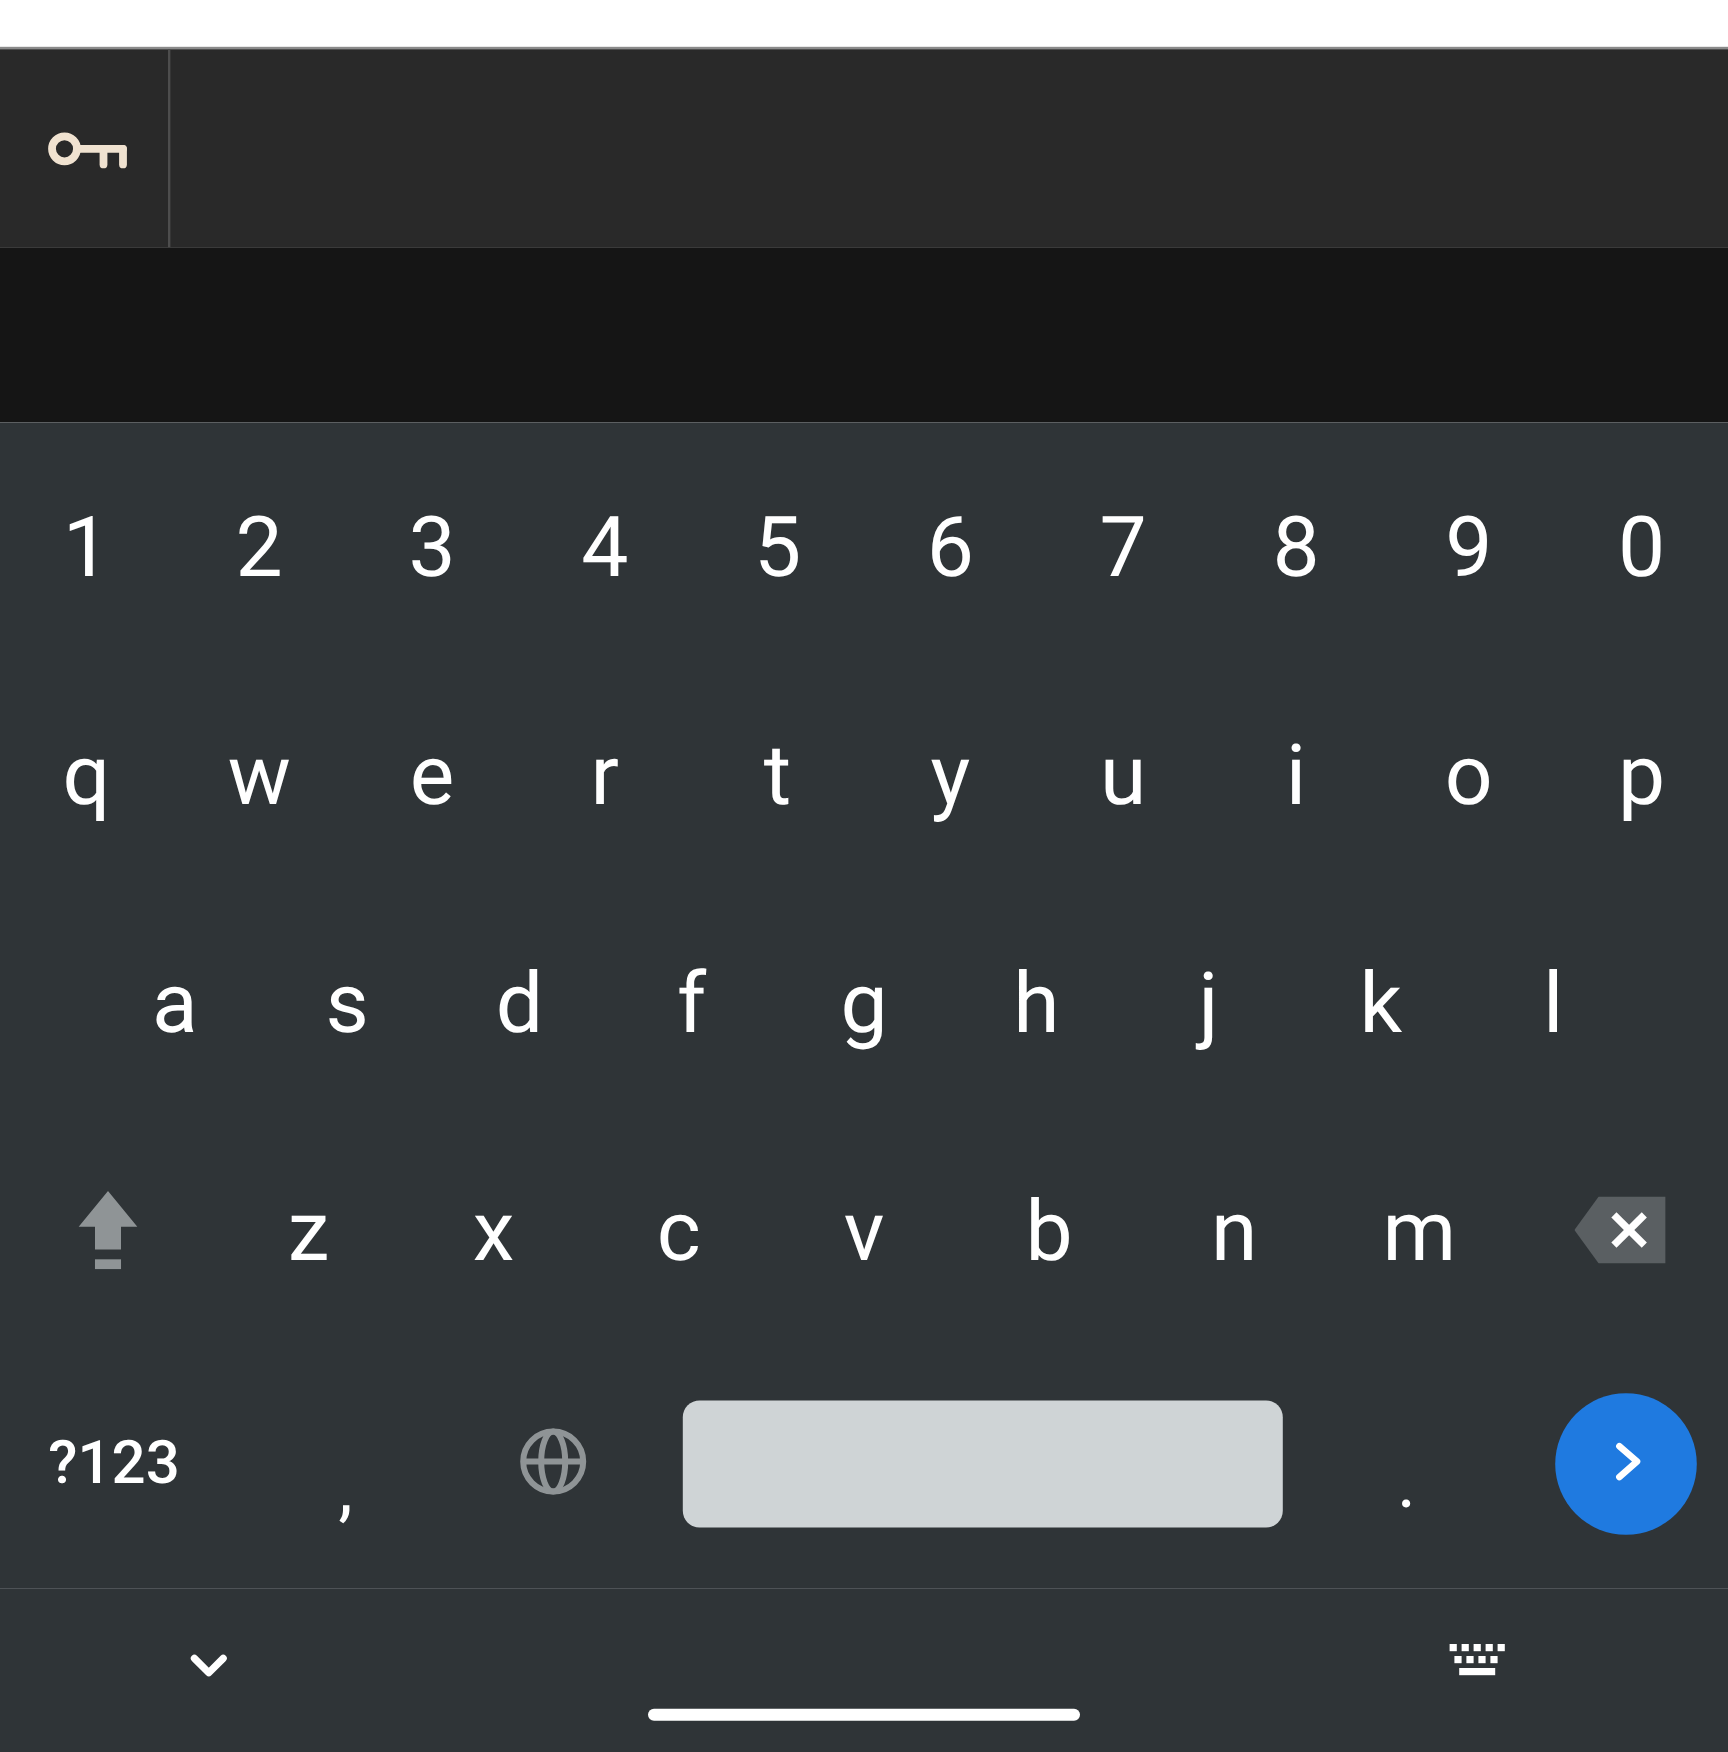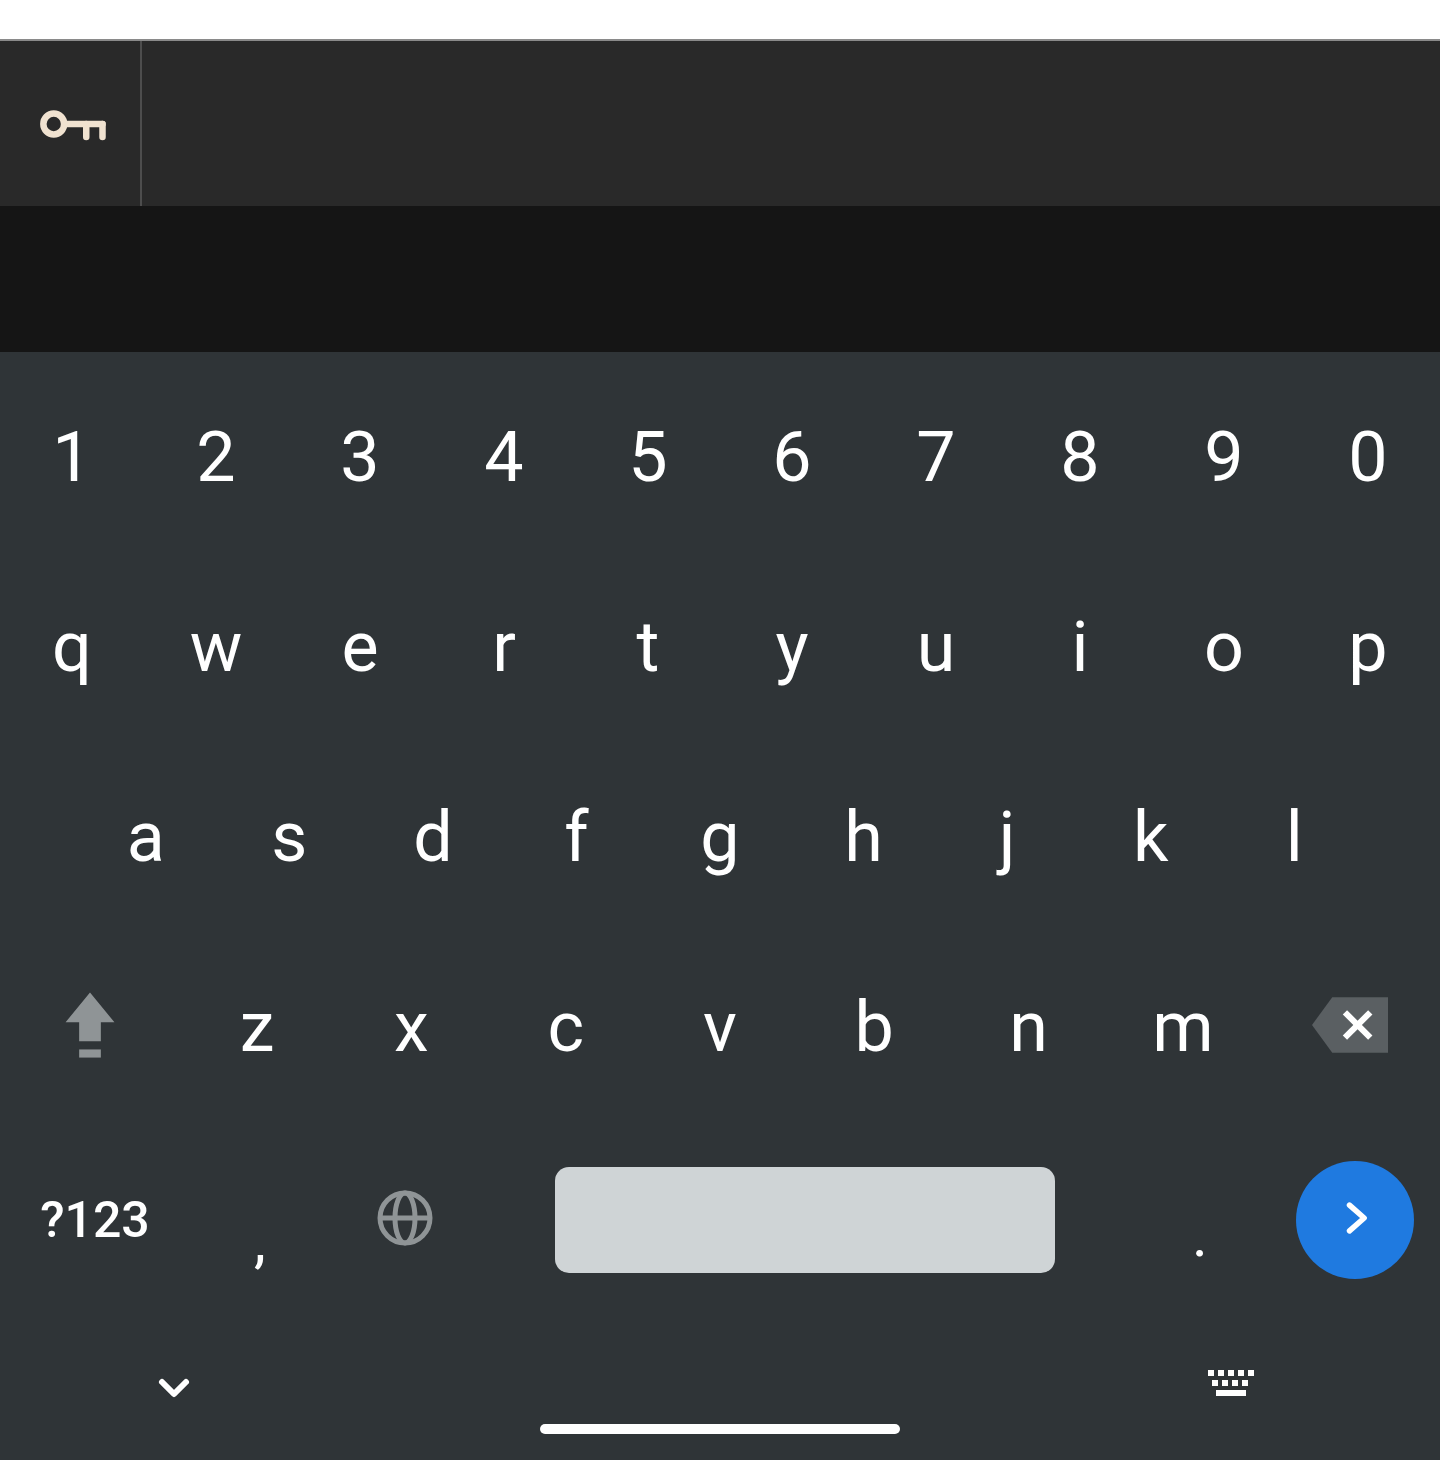--- a/index.html
+++ b/index.html
@@ -64,21 +64,21 @@
     color: #fff;
     font-size: 70px;
     font-weight: 400;
     height: 100%;
     user-select: none;
   }
   .key.letter { font-size: 70px; }
   .key.num { font-size: 70px; }
   .row2 { padding: 0 0; }
   .row3 { padding: 0 74px; }
-  .row5 { height: 196px; }
+  .row5 { height: 196px; gap: 28px; }
   .shift-key, .backspace-key {
     width: 180px;
     flex: none;
     display:flex; align-items:center; justify-content:center;
     color:#9fa3a5;
   }
   .mid-row4 {
     display:flex; flex:1;
   }
   .sym-key {

